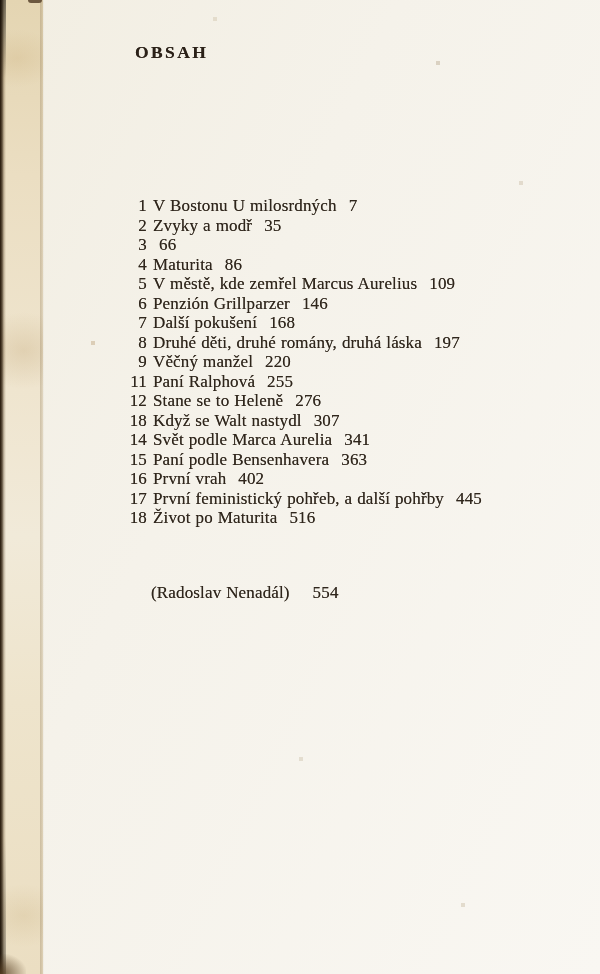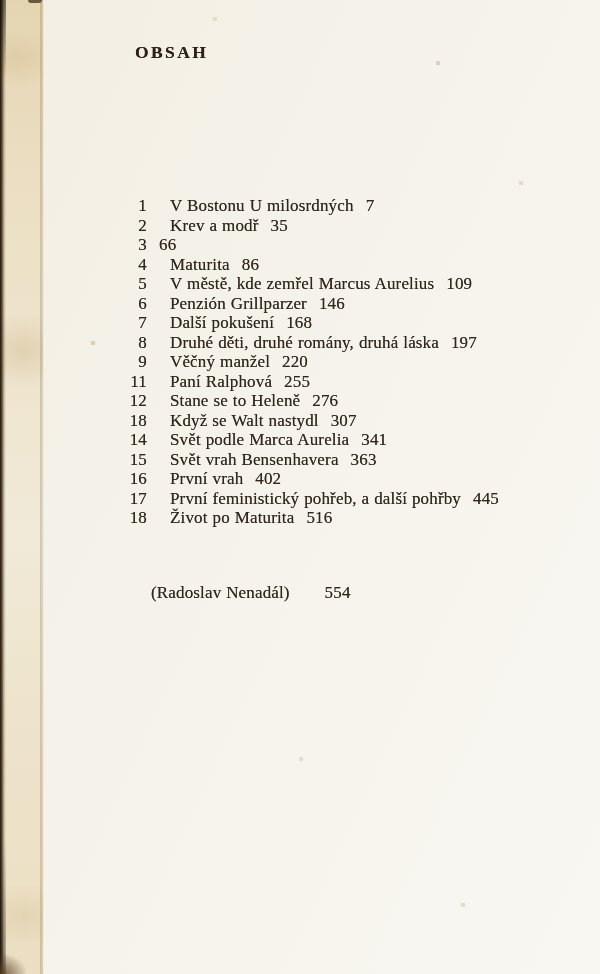--- a/index.html
+++ b/index.html
@@ -123,21 +123,21 @@
     white-space: nowrap;
   }
 
   .toc-num {
     flex: none;
     width: 24px;
     text-align: right;
   }
 
   .toc-title {
-    margin-left: 23px;
+    margin-left: 6px;
   }
 
   .toc-page {
     margin-left: 12px;
   }
 
   .afterword {
     position: absolute;
     left: 151px;
     top: 583px;
@@ -148,21 +148,21 @@
     text-shadow: 0 0 0.6px rgba(47,38,28,0.65);
     white-space: nowrap;
   }
 
   .aft-title {
     font-style: italic;
     margin-left: 5px;
   }
 
   .aft-page {
-    margin-left: 30px;
+    margin-left: 18px;
   }
 </style>
 </head>
 <body>
 
 <div class="scan">
 
   <div class="page-edge-strip"></div>
   <div class="strip-shadow"></div>
   <div class="edge-dark"></div>
@@ -174,21 +174,21 @@
 
   <div class="toc">
     <div class="toc-row">
       <span class="toc-num">1</span>
       <span class="toc-title">V Bostonu U milosrdných</span>
       <span class="toc-page">7</span>
     </div>
 
     <div class="toc-row">
       <span class="toc-num">2</span>
-      <span class="toc-title">Krev a modř</span>
+      <span class="toc-title">Zvyky a modř</span>
       <span class="toc-page">35</span>
     </div>
 
     <div class="toc-row">
       <span class="toc-num">3</span>
       <span class="toc-page">66</span>
     </div>
 
     <div class="toc-row">
       <span class="toc-num">4</span>
@@ -246,21 +246,21 @@
     </div>
 
     <div class="toc-row">
       <span class="toc-num">14</span>
       <span class="toc-title">Svět podle Marca Aurelia</span>
       <span class="toc-page">341</span>
     </div>
 
     <div class="toc-row">
       <span class="toc-num">15</span>
-      <span class="toc-title">Svět vrah Bensenhavera</span>
+      <span class="toc-title">Paní podle Bensenhavera</span>
       <span class="toc-page">363</span>
     </div>
 
     <div class="toc-row">
       <span class="toc-num">16</span>
       <span class="toc-title">První vrah</span>
       <span class="toc-page">402</span>
     </div>
 
     <div class="toc-row">

